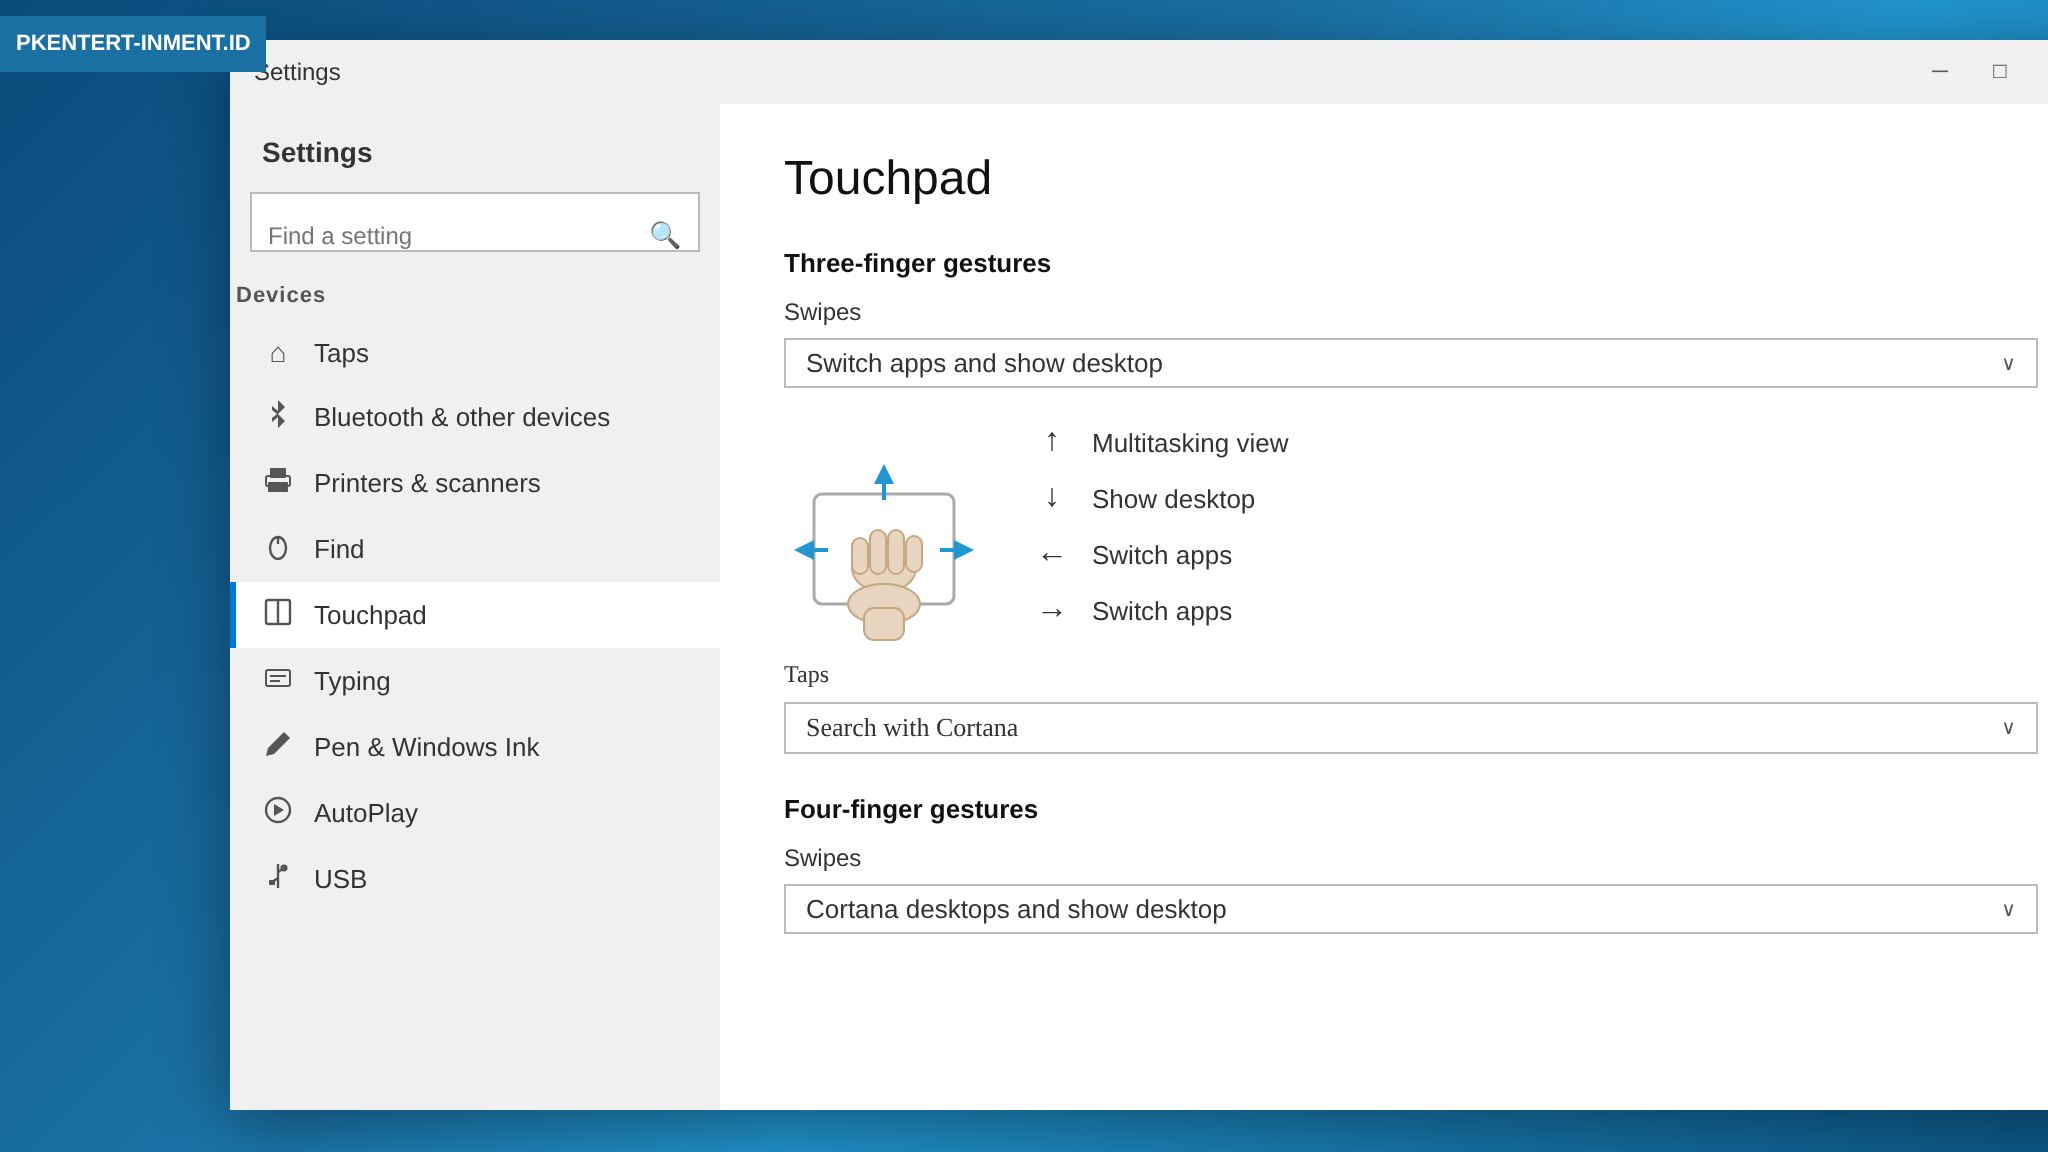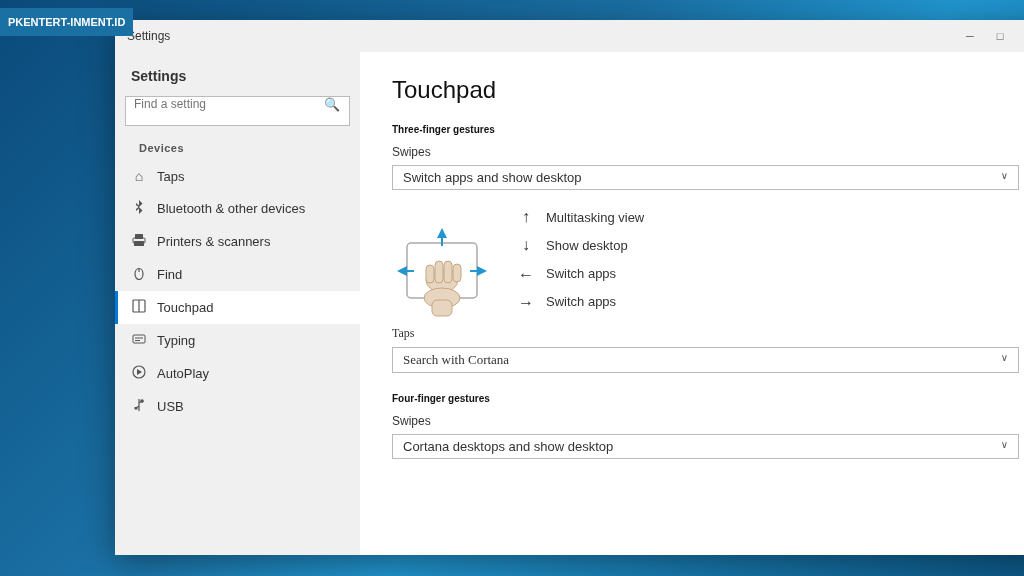--- a/index.html
+++ b/index.html
@@ -82,21 +82,21 @@
     }
     .sidebar-app-title {
       font-size: 14px;
       font-weight: 600;
       color: #333;
       padding: 8px 16px 12px;
     }
     .search-box {
       margin: 0 10px 12px;
       display: flex;
-      align-items: flex-start;
+      align-items: flex-end;
       border: 1px solid #bbb;
       background: #fff;
       height: 30px;
       padding: 0 8px;
     }
     .search-box input {
       flex: 1;
       border: none;
       outline: none;
       font-size: 12px;
@@ -104,21 +104,21 @@
       color: #555;
     }
     .search-box .search-icon {
       font-size: 13px;
       color: #555;
     }
     .section-label {
       font-size: 11px;
       font-weight: 700;
       color: #555;
-      padding: 4px 24px 6px;
+      padding: 4px 3px 6px;
       letter-spacing: 0.5px;
     }
     .nav-item {
       display: flex;
       align-items: center;
       padding: 8px 16px;
       font-size: 13px;
       color: #333;
       cursor: pointer;
       gap: 10px;
@@ -143,34 +143,35 @@
       overflow-y: auto;
       background: #fff;
     }
     .page-title {
       font-size: 24px;
       font-weight: 300;
       color: #111;
       margin-bottom: 20px;
     }
     .section-heading {
-      font-size: 10px;
+      font-size: 13px;
       font-weight: 600;
       color: #111;
       margin-bottom: 10px;
       margin-top: 20px;
     }
     .section-heading:first-of-type { margin-top: 0; }
     .sub-label {
       font-size: 12px;
       color: #333;
       margin-bottom: 6px;
     }
     .dropdown-select {
       display: flex;
+      align-items: center;
       border: 1px solid #bbb;
       padding: 4px 10px;
       font-size: 13px;
       color: #333;
       cursor: pointer;
       background: #fff;
       min-width: 200px;
       justify-content: space-between;
       gap: 8px;
       margin-bottom: 14px;
@@ -290,20 +291,28 @@
         </div>
         <div class="nav-item">
           <span class="nav-icon">
             <svg width="14" height="14" viewBox="0 0 14 14" fill="none" stroke="#555" stroke-width="1">
                 <rect x="1" y="3" width="12" height="8" rx="1"></rect>
                 <line x1="3" y1="6" x2="11" y2="6"></line>
                 <line x1="3" y1="8.5" x2="8" y2="8.5"></line>
               </svg>
           </span>
           <span>Typing</span>
+        </div>
+        <div class="nav-item">
+          <span class="nav-icon">
+            <svg width="14" height="14" viewBox="0 0 14 14" fill="#555">
+                <path d="M10 1 L13 4 L5 12 L1 13 L2 9 Z"></path>
+              </svg>
+          </span>
+          <span>Pen &amp; Windows Ink</span>
         </div>
         <div class="nav-item">
           <span class="nav-icon">
             <svg width="14" height="14" viewBox="0 0 14 14" fill="#555">
                 <circle cx="7" cy="7" r="6" fill="none" stroke="#555" stroke-width="1.2"></circle>
                 <polygon points="5,4 10,7 5,10"></polygon>
               </svg>
           </span>
           <span>AutoPlay</span>
         </div>

